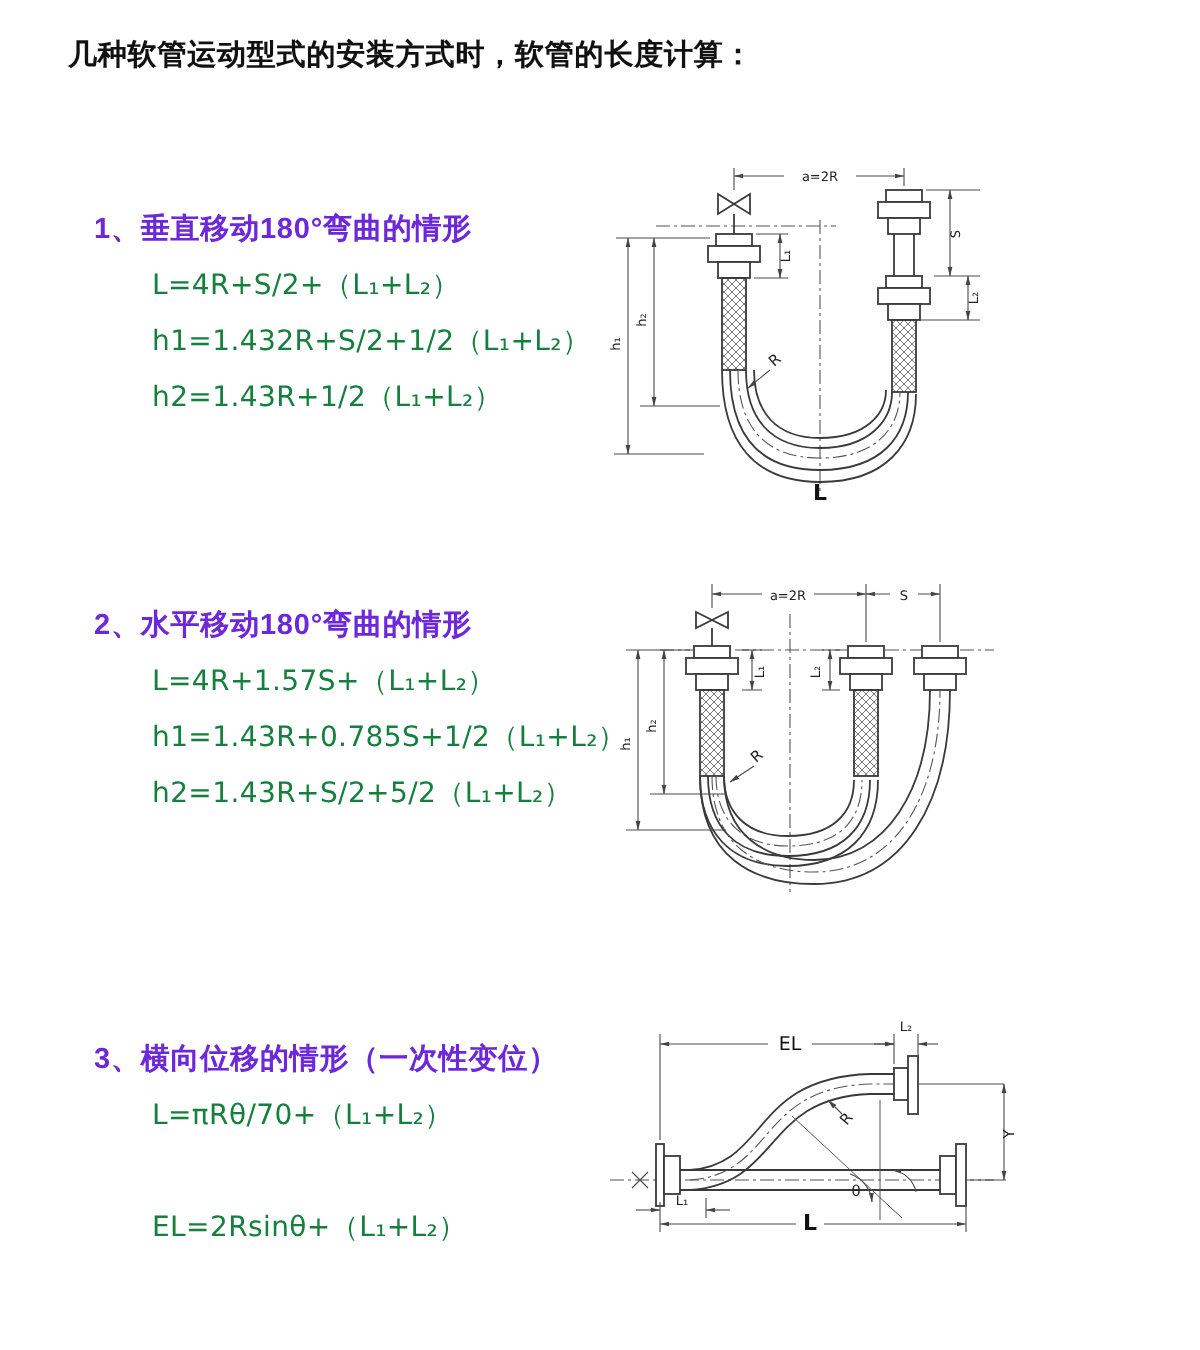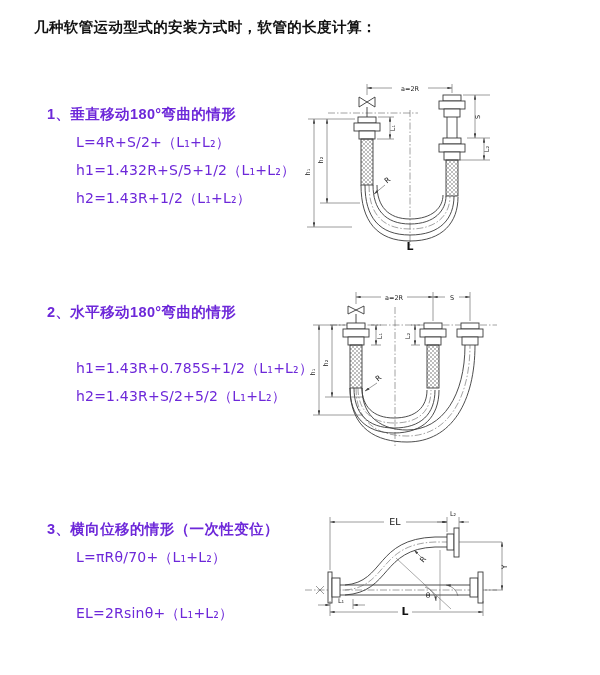--- a/index.html
+++ b/index.html
@@ -11,21 +11,21 @@
   .title {
     position:absolute; left:34px; top:18px;
     font-size:14.5px; font-weight:bold; color:#111; letter-spacing:0.4px;
   }
   .sec-heading {
     position:absolute; left:47px;
     font-size:14.5px; font-weight:bold; color:#6d28d9; letter-spacing:0.4px;
   }
   .formula {
     position:absolute; left:76px;
-    font-size:14px; color:#6d28d9;
+    font-size:14px; color:#15803d;
     font-family:"DejaVu Sans","Liberation Sans",sans-serif;
     letter-spacing:0.2px;
   }
   svg.diag { position:absolute; overflow:visible; }
   .obj  { stroke:#3a3a3a; stroke-width:0.9; fill:none; }
   .objf { stroke:#3a3a3a; stroke-width:0.9; fill:#ffffff; }
   .dim  { stroke:#4a4a4a; stroke-width:0.55; fill:none; }
   .cl   { stroke:#555; stroke-width:0.55; fill:none; stroke-dasharray:7 2 1.5 2; }
   .thin { stroke:#555; stroke-width:0.5; fill:none; }
   text.lbl  { font-size:6.5px; fill:#222; font-family:"DejaVu Sans",sans-serif; }
@@ -36,24 +36,25 @@
 </style>
 </head>
 <body>
 
 <div class="page">
 
   <div class="title">几种软管运动型式的安装方式时，软管的长度计算：</div>
 
   <div class="sec-heading" style="top:105px">1、垂直移动180°弯曲的情形</div>
   <div class="formula" style="top:134px">L=4R+S/2+（L₁+L₂）</div>
-  <div class="formula" style="top:162px">h1=1.432R+S/5+1/2（L₁+L₂）</div>
+  <div class="formula" style="top:162px">h1=1.432R+S/2+1/2（L₁+L₂）</div>
   <div class="formula" style="top:190px">h2=1.43R+1/2（L₁+L₂）</div>
 
   <div class="sec-heading" style="top:303px">2、水平移动180°弯曲的情形</div>
+  <div class="formula" style="top:332px">L=4R+1.57S+（L₁+L₂）</div>
   <div class="formula" style="top:360px">h1=1.43R+0.785S+1/2（L₁+L₂）</div>
   <div class="formula" style="top:388px">h2=1.43R+S/2+5/2（L₁+L₂）</div>
 
   <div class="sec-heading" style="top:520px">3、横向位移的情形（一次性变位）</div>
   <div class="formula" style="top:549px">L=πRθ/70+（L₁+L₂）</div>
   <div class="formula" style="top:605px">EL=2Rsinθ+（L₁+L₂）</div>
 
   <svg class="diag" style="left:300px; top:68px;" width="292" height="196" viewBox="0 0 292 196">
     <defs>
       <marker id="m1" viewBox="0 0 10 6" refX="9.5" refY="3" markerWidth="9" markerHeight="5.4" orient="auto-start-reverse">

